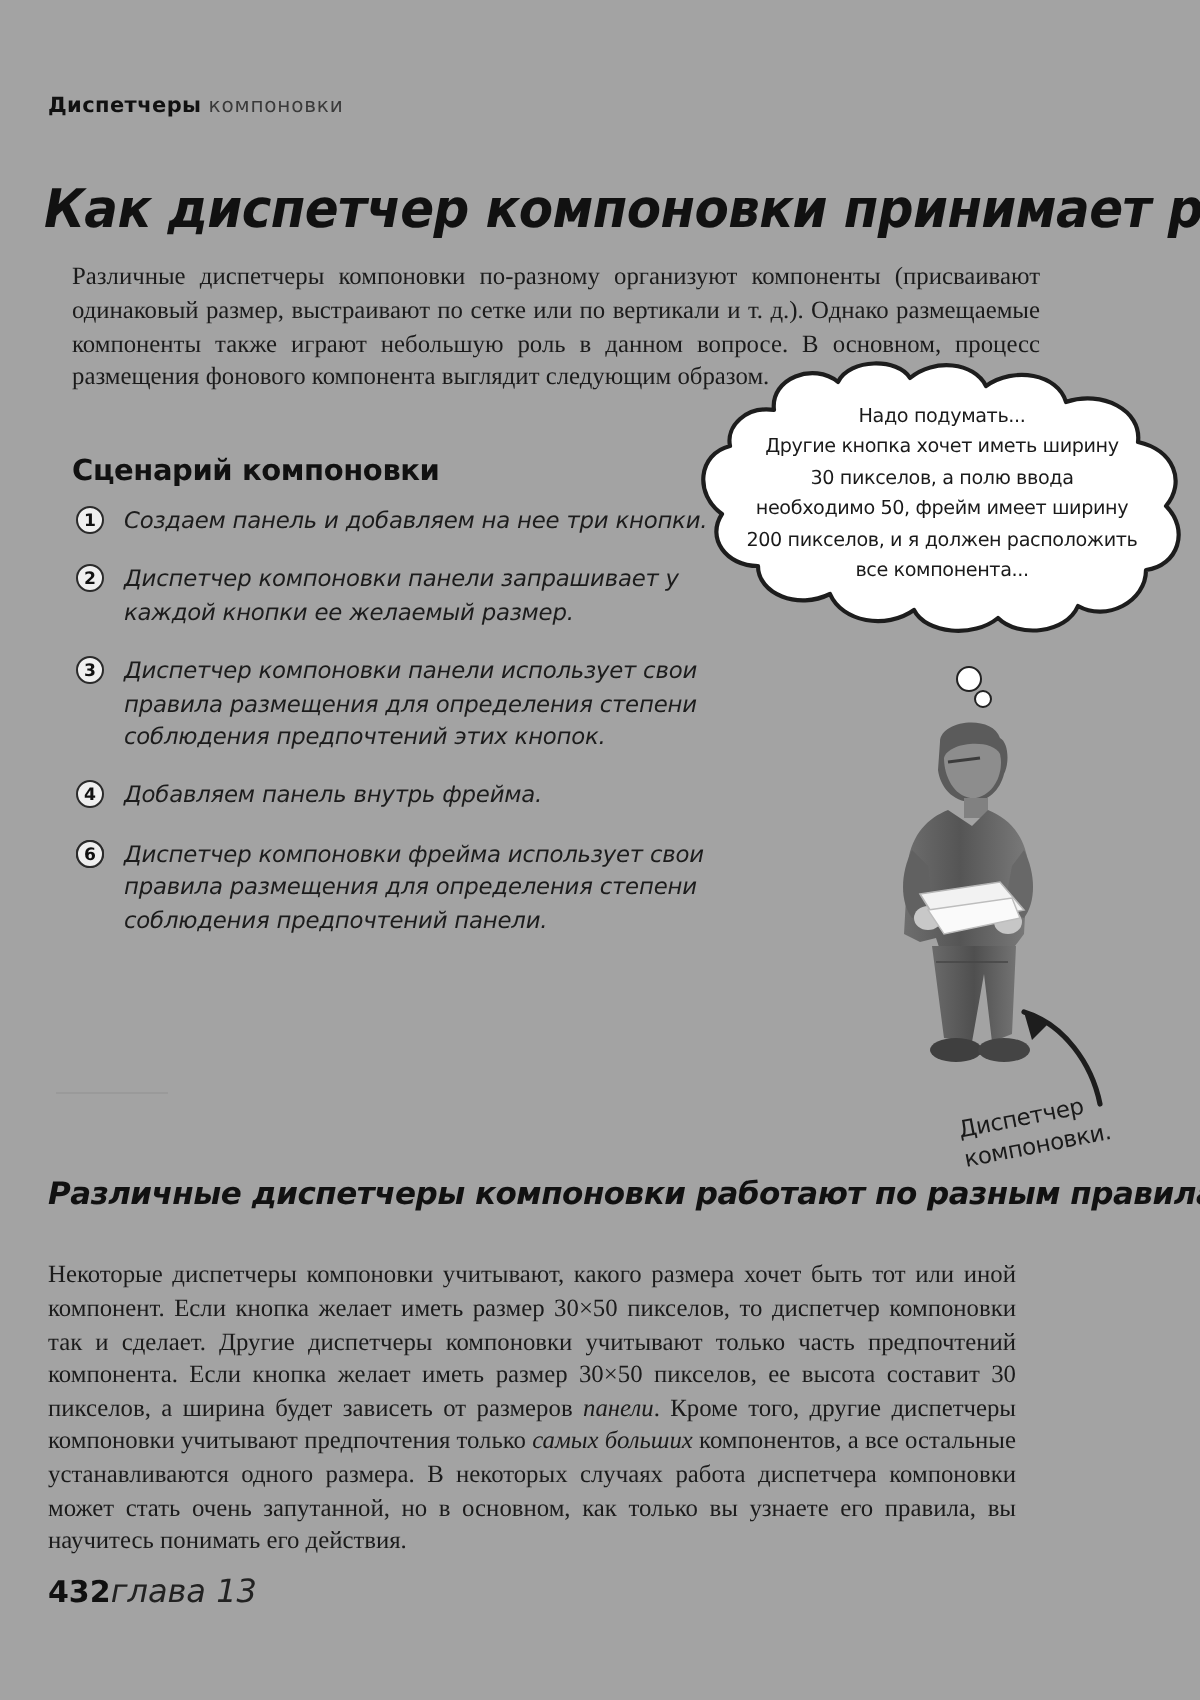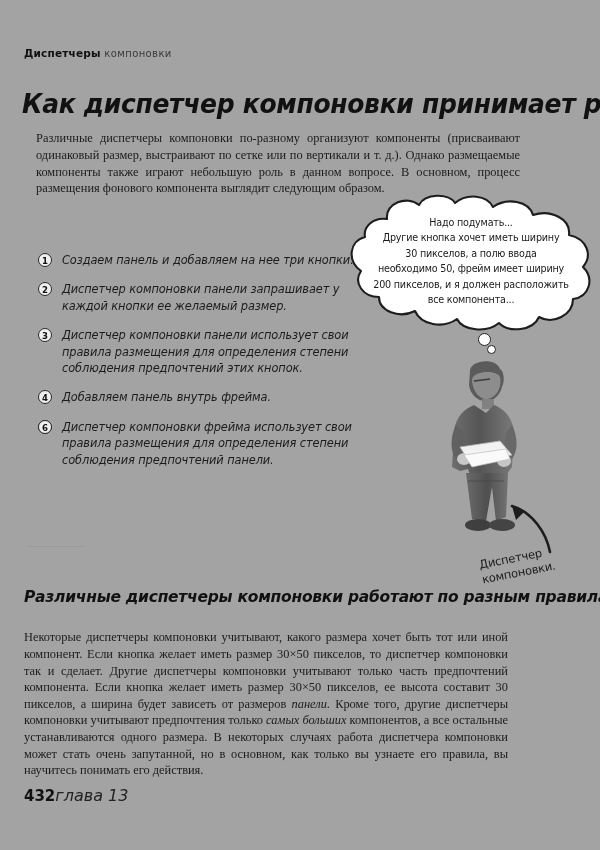--- a/index.html
+++ b/index.html
@@ -156,21 +156,21 @@
     font-size: 15.5px;
     letter-spacing: -0.25px;
     color: #111;
     white-space: nowrap;
   }
 
   
   .thought-cloud {
     position: absolute;
     left: 345px;
-    top: 193px;
+    top: 179px;
     width: 252px;
     height: 140px;
   }
   .thought-cloud svg {
     position: absolute;
     inset: 0;
   }
   .cloud-text {
     position: absolute;
     left: 14px;
@@ -253,20 +253,21 @@
 
   <div class="running-head">
     <span class="rh-bold">Диспетчеры</span>
     <span class="rh-light">компоновки</span>
   </div>
 
   <h1 class="chapter-title">Как диспетчер компоновки принимает решения</h1>
 
   <p class="body-text" id="intro-paragraph">Различные диспетчеры компоновки по-разному организуют компоненты (присваивают одинаковый размер, выстраивают по сетке или по вертикали и т. д.). Однако размещаемые компоненты также играют небольшую роль в данном вопросе. В основном, процесс размещения фонового компонента выглядит следующим образом.</p>
 
+  <div class="scenario-heading">Сценарий компоновки</div>
 
   <ul class="scenario-list" id="scenario-list">
       <li class="scenario-item"><span class="item-marker">1</span><span>Создаем панель и добавляем на нее три кнопки.</span></li>
       <li class="scenario-item"><span class="item-marker">2</span><span>Диспетчер компоновки панели запрашивает у каждой кнопки ее желаемый размер.</span></li>
       <li class="scenario-item"><span class="item-marker">3</span><span>Диспетчер компоновки панели использует свои правила размещения для определения степени соблюдения предпочтений этих кнопок.</span></li>
       <li class="scenario-item"><span class="item-marker">4</span><span>Добавляем панель внутрь фрейма.</span></li>
       <li class="scenario-item"><span class="item-marker">5</span></li>
       <li class="scenario-item"><span class="item-marker">6</span><span>Диспетчер компоновки фрейма использует свои правила размещения для определения степени соблюдения предпочтений панели.</span></li>
     </ul>
 

